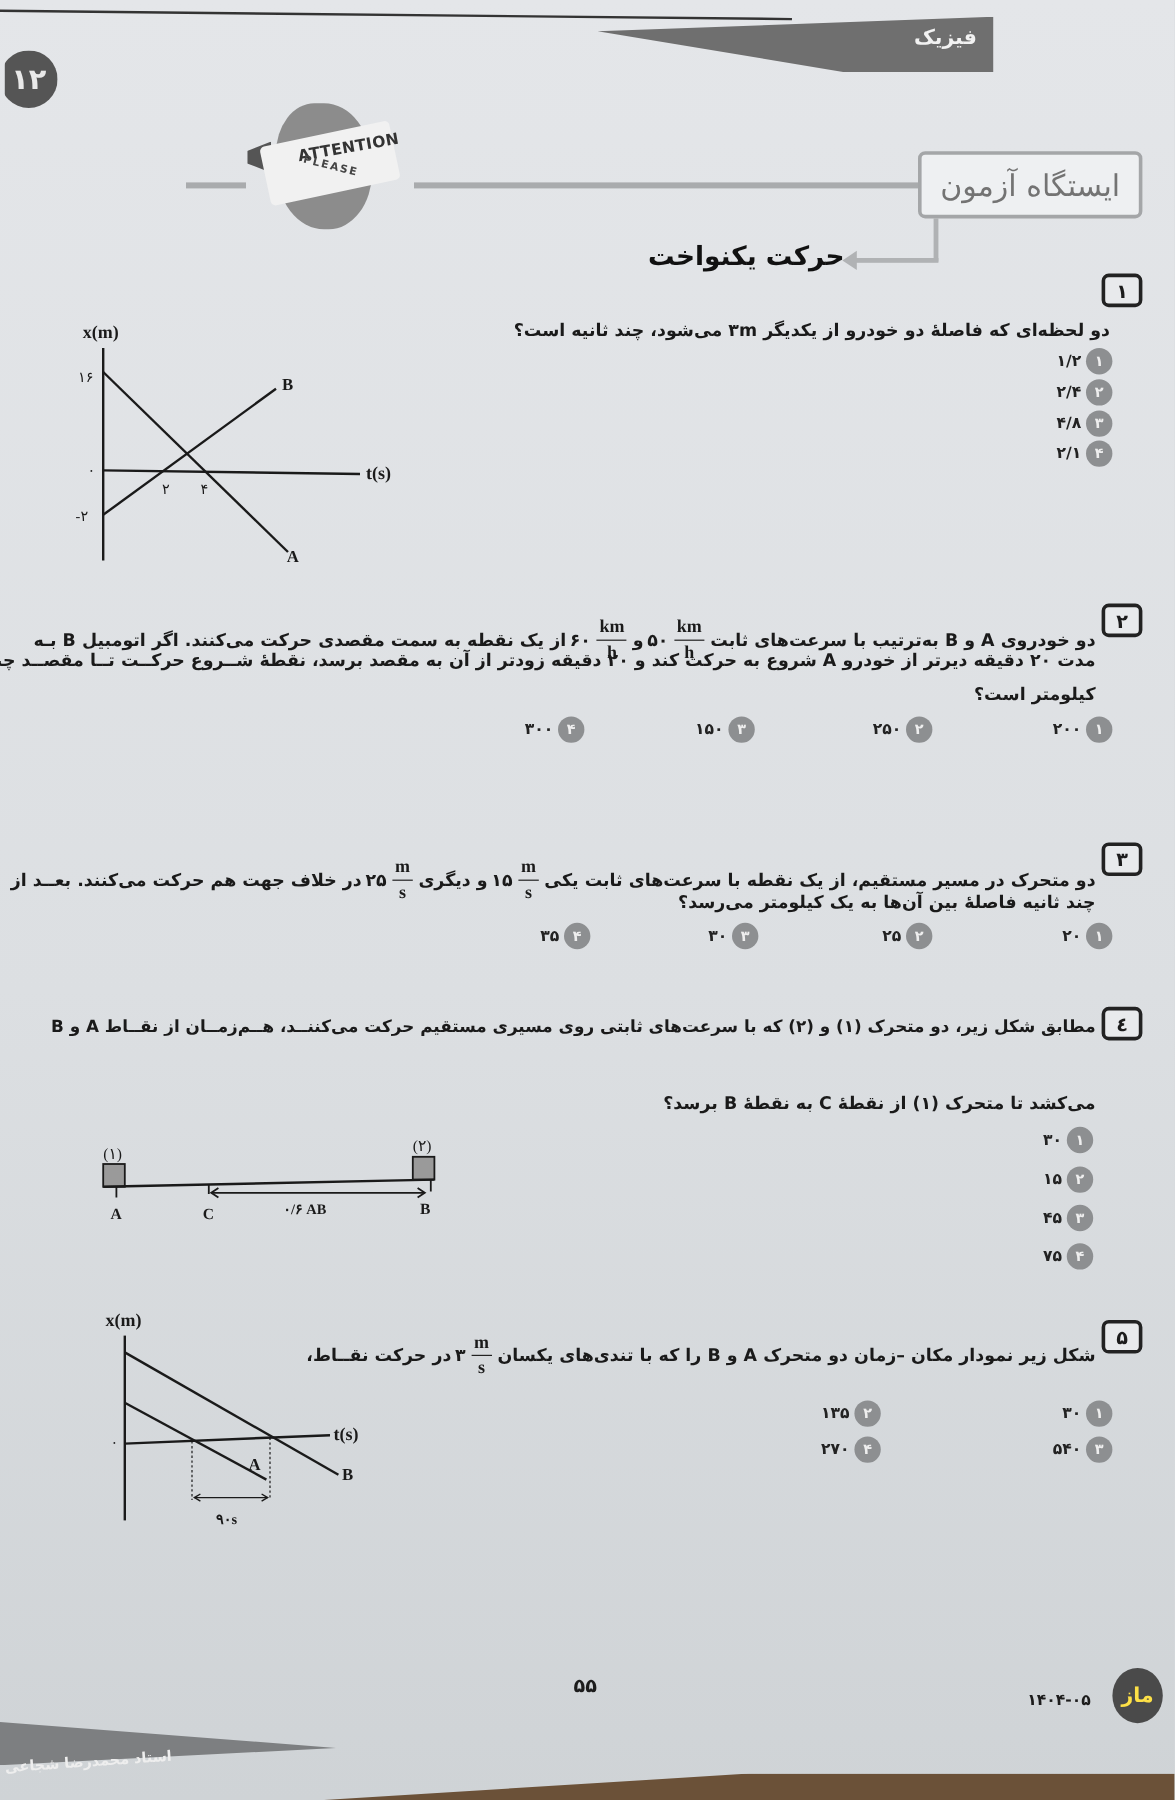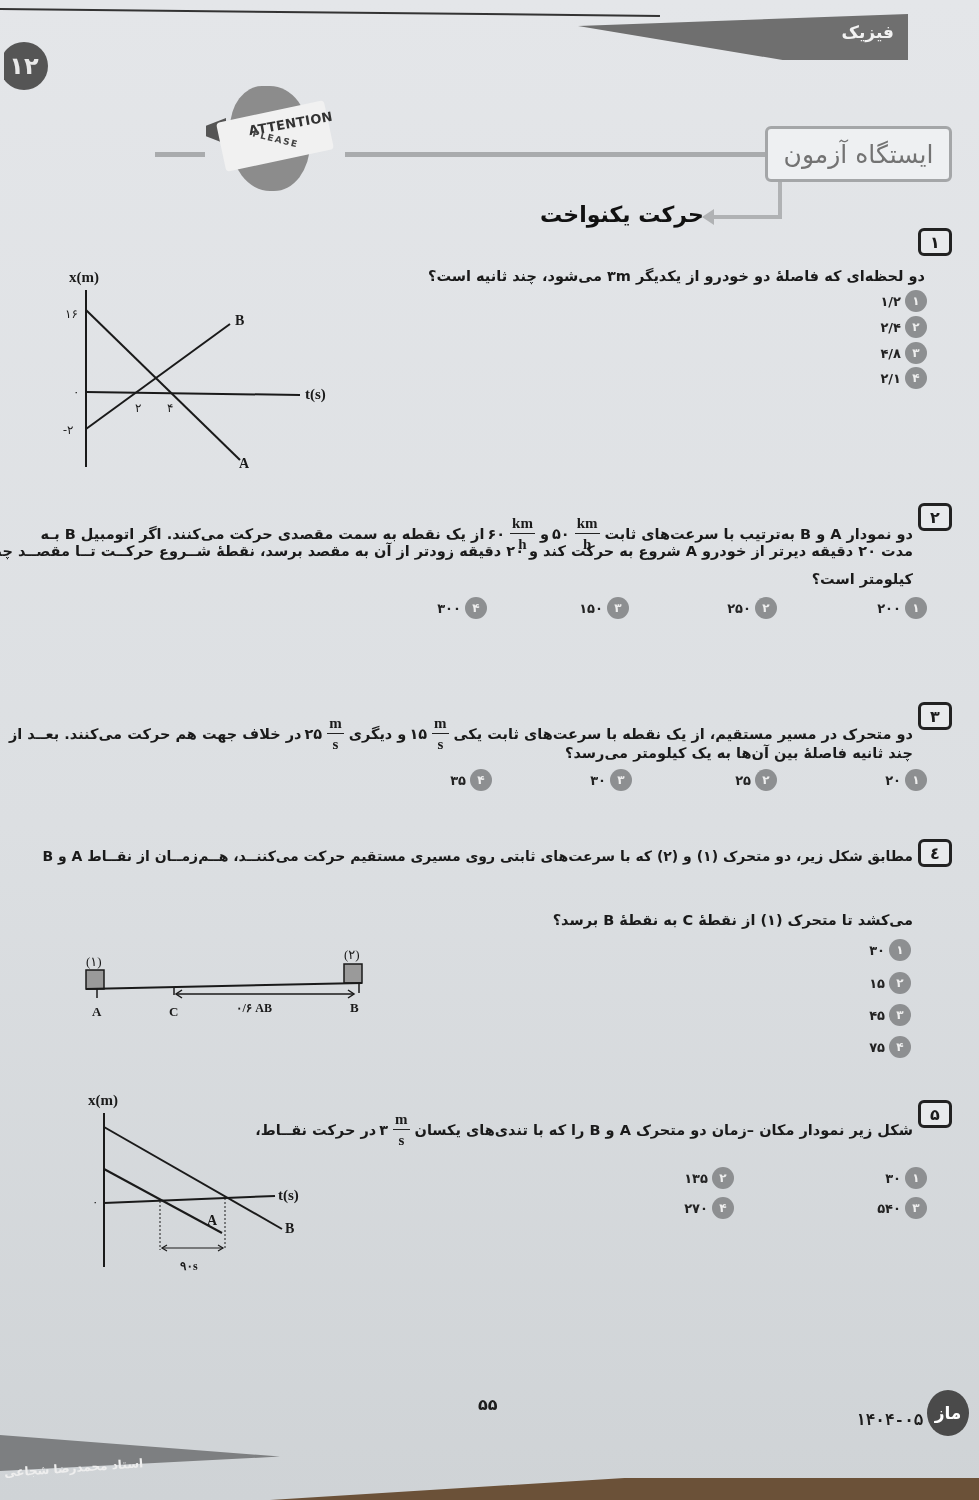--- a/index.html
+++ b/index.html
@@ -9,21 +9,21 @@
       font-family: "DejaVu Sans", sans-serif;
       color: #1c1c1c;
       position: relative;
     }
     .page {
       position: absolute; left: 0; top: 0; width: 979px; height: 1500px;
       background: linear-gradient(180deg, #e4e6e9 0%, #dcdfe2 55%, #cfd3d6 100%);
     }
     
     .top-band {
-      position: absolute; left: 0; top: 0; width: 908px; height: 60px;
+      position: absolute; left: 0; top: 0; width: 828px; height: 60px;
     }
     .subject-tab {
       position: absolute; right: 0; top: 14px; width: 330px; height: 46px;
       background: #6f6f6f;
       clip-path: polygon(0 12px, 100% 0, 100% 100%, 62% 100%);
     }
     .subject-label {
       position: absolute; right: 14px; top: 22px; color: #f2f2f2;
       font-size: 17px; font-weight: bold; direction: rtl;
     }
@@ -113,25 +113,25 @@
       font-family: "Liberation Serif", serif; font-weight: bold; font-size: 15px; line-height: 1;
       margin: 16px 2px;
     }
     .frac .num { border-bottom: 1.5px solid #222; padding: 0 2px 2px; }
     .frac .den { padding-top: 3px; }
     svg text { font-family: "Liberation Serif", serif; }
     .footer-page {
       position: absolute; left: 478px; top: 1395px; font-size: 16px; font-weight: bold;
     }
     .footer-date {
-      position: absolute; left: 856px; top: 1410px; font-size: 16px; font-weight: bold; font-family: Liberation Mono, monospace;
+      position: absolute; left: 856px; top: 1410px; font-size: 13px; font-weight: bold;
     }
     .footer-logo {
       position: absolute; left: 927px; top: 1390px; width: 42px; height: 46px; border-radius: 50%;
-      background: #4a4a4a; color: #ffffff; font-size: 17px; font-weight: bold;
+      background: #4a4a4a; color: #fde047; font-size: 17px; font-weight: bold;
       display: flex; align-items: center; justify-content: center; direction: rtl;
     }
     .footer-author-band {
       position: absolute; left: 0; top: 1435px; width: 280px; height: 36px; background: #7d7f81;
       clip-path: polygon(0 0, 100% 60%, 0 100%);
     }
     .footer-author {
       position: absolute; left: 4px; top: 1461px; font-size: 12px; font-weight: bold; color: #eee;
       direction: rtl; transform: rotate(-4deg);
     }
@@ -199,21 +199,21 @@
     <span class="opt-circle">۳</span>
     <span>۴/۸</span>
   </div>
   <div class="opt" style="right:52px; top:367px;">
     <span class="opt-circle">۴</span>
     <span>۲/۱</span>
   </div>
 
   <div class="qnum" style="left:918px; top:503px;">۲</div>
   <div class="qline" style="right:66px; top:500px; display:flex; align-items:center; gap:3px;">
-    <span>دو نمودار A و B به‌ترتیب با سرعت‌های ثابت</span>
+    <span>دو خودروی A و B به‌ترتیب با سرعت‌های ثابت</span>
     <span class="frac">
         <span class="num">km</span>
         <span class="den">h</span>
       </span>
     <span>۵۰</span>
     <span>و</span>
     <span class="frac">
         <span class="num">km</span>
         <span class="den">h</span>
       </span>

